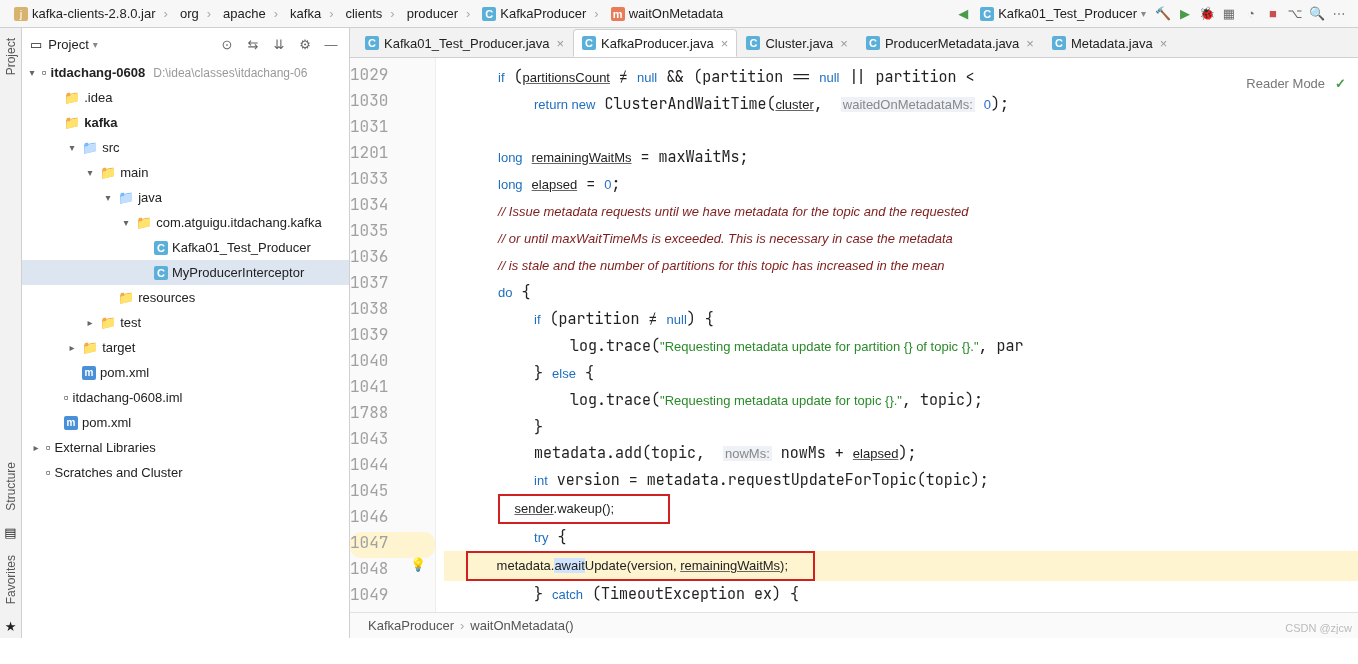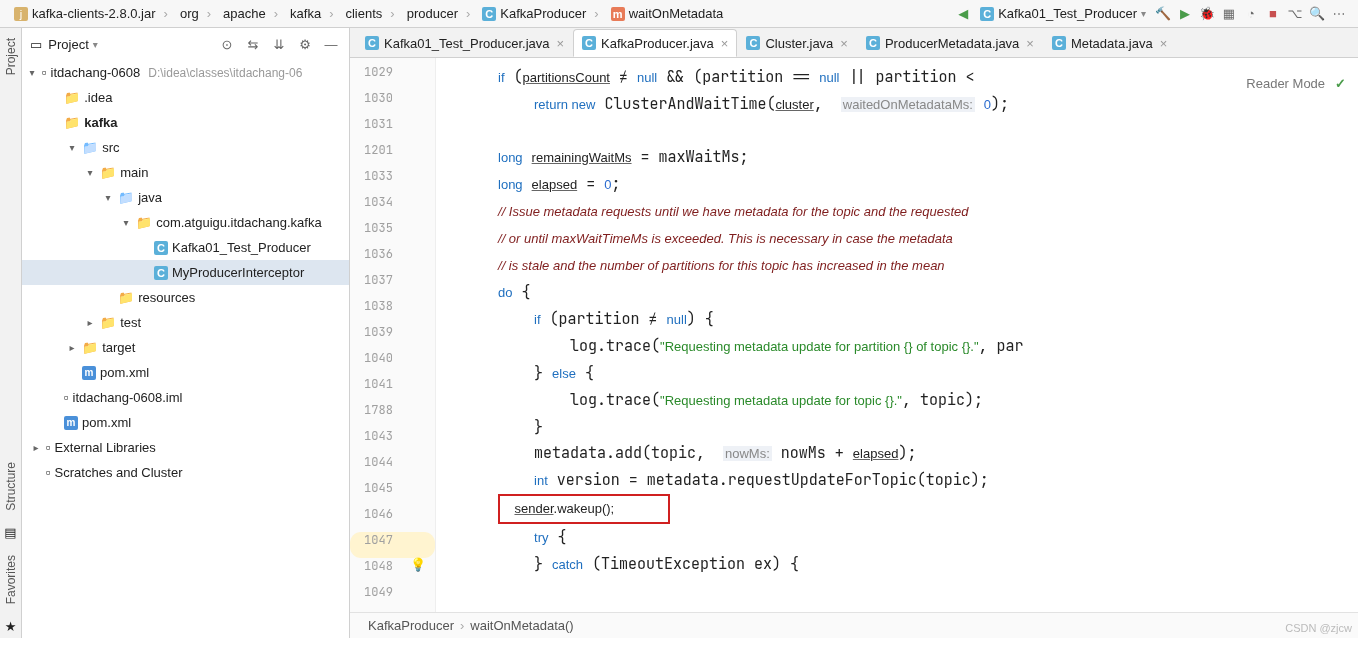--- a/index.html
+++ b/index.html
@@ -26,39 +26,39 @@
 .projectpane { width:328px; background:#fff; border-right:1px solid #d0d0d0; display:flex; flex-direction:column; }
 .pp-head { height:32px; display:flex; align-items:center; padding:0 8px; gap:6px; }
 .pp-head .title { flex:1; font-weight:500; display:flex; align-items:center; gap:4px;}
 .pp-head .tbtn { width:20px; height:20px; display:flex; align-items:center; justify-content:center; color:#666; cursor:pointer; }
 
 .tree { flex:1; overflow:auto; padding-bottom:6px; }
 .tn { display:flex; align-items:center; height:25px; gap:4px; cursor:pointer; white-space:nowrap; }
 .tn.sel { background:#dde6f0; }
 .arrow { width:12px; text-align:center; color:#666; font-size:10px; }
 .orange{ color:#d8983d;}
-.rootlbl { font-weight:400; }
+.rootlbl { font-weight:700; }
 .hint { color:#999; margin-left:4px; font-size:12px;}
 
 
 .editor { flex:1; display:flex; flex-direction:column; overflow:hidden; }
 .tabs { height:30px; display:flex; align-items:flex-end; background:#f2f2f2; border-bottom:1px solid #d0d0d0; padding-left:6px; }
 .tab { height:28px; display:flex; align-items:center; gap:5px; padding:0 8px; border:1px solid transparent; cursor:pointer; border-top-left-radius:4px; border-top-right-radius:4px; }
 .tab.active { background:#fff; border-color:#d0d0d0; border-bottom-color:#fff; }
 .tab .x { color:#999; margin-left:2px; }
 
 .readermode { position:absolute; right:12px; top:76px; display:flex; align-items:center; gap:10px; color:#777; font-size:13px; z-index:5;}
 .readermode .chk{ color:#4a9c4a; font-weight:bold;}
 
 .codefoot { height:26px; border-top:1px solid #e2e2e2; background:#fafafa; display:flex; align-items:center; padding-left:18px; gap:6px; color:#555; font-size:13px;}
 .codefoot .sep{ color:#aaa;}
 
 .codewrap { flex:1; display:flex; overflow:hidden; position:relative; }
 .gutter { width:86px; background:#fafafa; border-right:1px solid #eee; padding-top:6px; position:relative; }
-.gutter .ln { height:26px; text-align:center; padding-right:28px; color:#a0a0a0; font-family:"JetBrains Mono","Consolas",monospace; font-size:12px; }
+.gutter .ln { height:26px; text-align:left; padding-right:28px; color:#a0a0a0; font-family:"JetBrains Mono","Consolas",monospace; font-size:16px; }
 .bulb { position:absolute; left:60px; top:499px; color:#e6b422; }
 
 pre.code { flex:1; padding:6px 0 0 8px; font-family:"JetBrains Mono","Consolas",monospace; font-size:15px; line-height:26px; white-space:pre; overflow:hidden;}
 .kw{ color:#1f6fbf; } .str{ color:#2a8a2a; } .cmt{ color:#7f1d1d; font-style:italic;} .num{ color:#2a6bcf; }
 .hlline{ background:#fff4d0; display:inline-block; width:100%; }
 .redbox{ border:2px solid #d02020; display:inline-block; }
 .und{ text-decoration:underline; text-decoration-color:#666;text-align:center; }
 .hintWait{ background:#eef1f6; color:#888; padding:0 2px;}
 .watermark { position:absolute; right:6px; bottom:30px; font-size:11px; color:#bbb; pointer-events:none;}
 </style>
@@ -303,20 +303,21 @@
       <span class="kw">do</span> {
           <span class="kw">if</span> (partition ≠ <span class="kw">null</span>) {
               log.trace(<span class="str">"Requesting metadata update for partition {} of topic {}."</span>, par
           } <span class="kw">else</span> {
               log.trace(<span class="str">"Requesting metadata update for topic {}."</span>, topic);
           }
           metadata.add(topic,  <span class="hintWait">nowMs:</span> nowMs + <span class="und">elapsed</span>);
           <span class="kw">int</span> version = metadata.requestUpdateForTopic(topic);
       <span class="redbox">    <span class="und">sender</span>.wakeup();               </span>
           <span class="kw">try</span> {
+<span class="hlline">      <span class="redbox">        metadata.<span style="background:#cfe3ff">await</span>Update(version, <span class="und">remainingWaitMs</span>);       </span></span>
           } <span class="kw">catch</span> (TimeoutException ex) {
               </pre>
     </div>
     <div class="codefoot">
       <span>KafkaProducer</span>
       <span class="sep">›</span>
       <span>waitOnMetadata()</span>
     </div>
   </div>
 </div>

